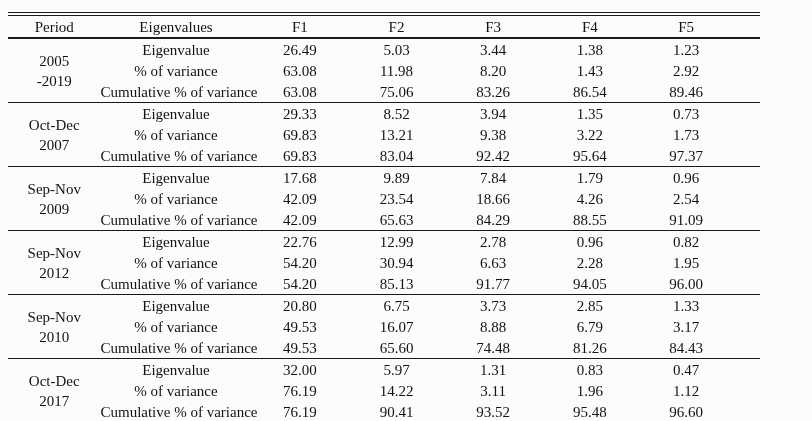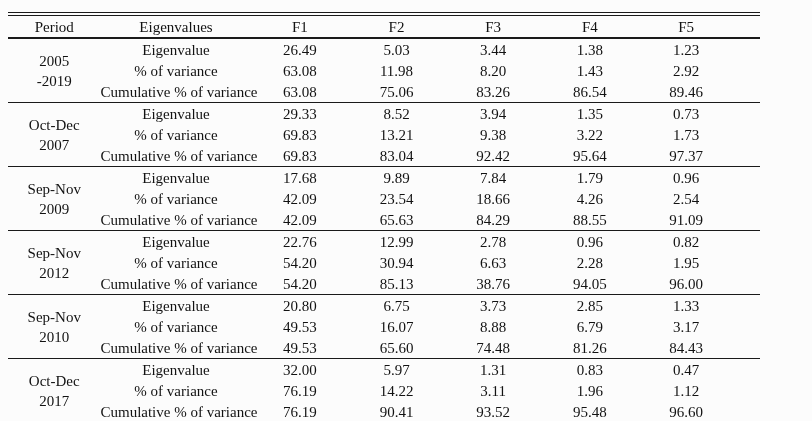--- a/index.html
+++ b/index.html
@@ -177,21 +177,21 @@
           <td class="val">54.20</td>
           <td class="val">30.94</td>
           <td class="val">6.63</td>
           <td class="val">2.28</td>
           <td class="val v5">1.95</td>
         </tr>
         <tr>
           <td>Cumulative % of variance</td>
           <td class="val">54.20</td>
           <td class="val">85.13</td>
-          <td class="val">38.76</td>
+          <td class="val">91.77</td>
           <td class="val">94.05</td>
           <td class="val v5">96.00</td>
         </tr>
       </tbody>
       <tbody>
         <tr>
           <td class="period-cell" rowspan="3">
             <div>Sep-Nov</div>
             <div>2010</div>
           </td>

